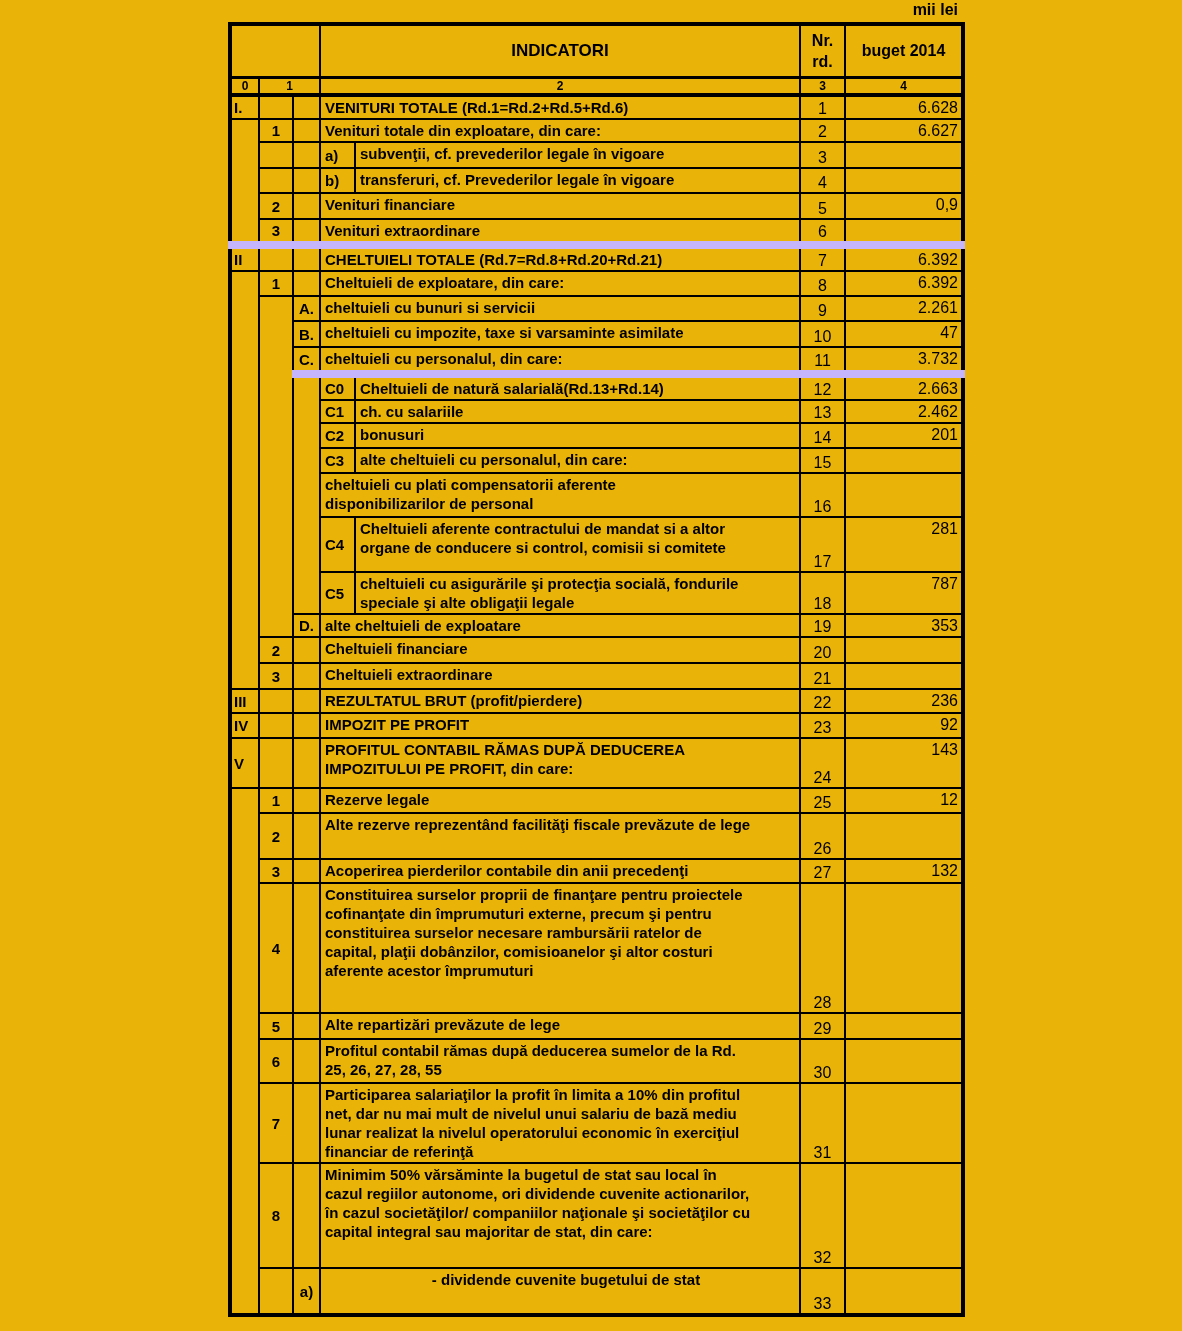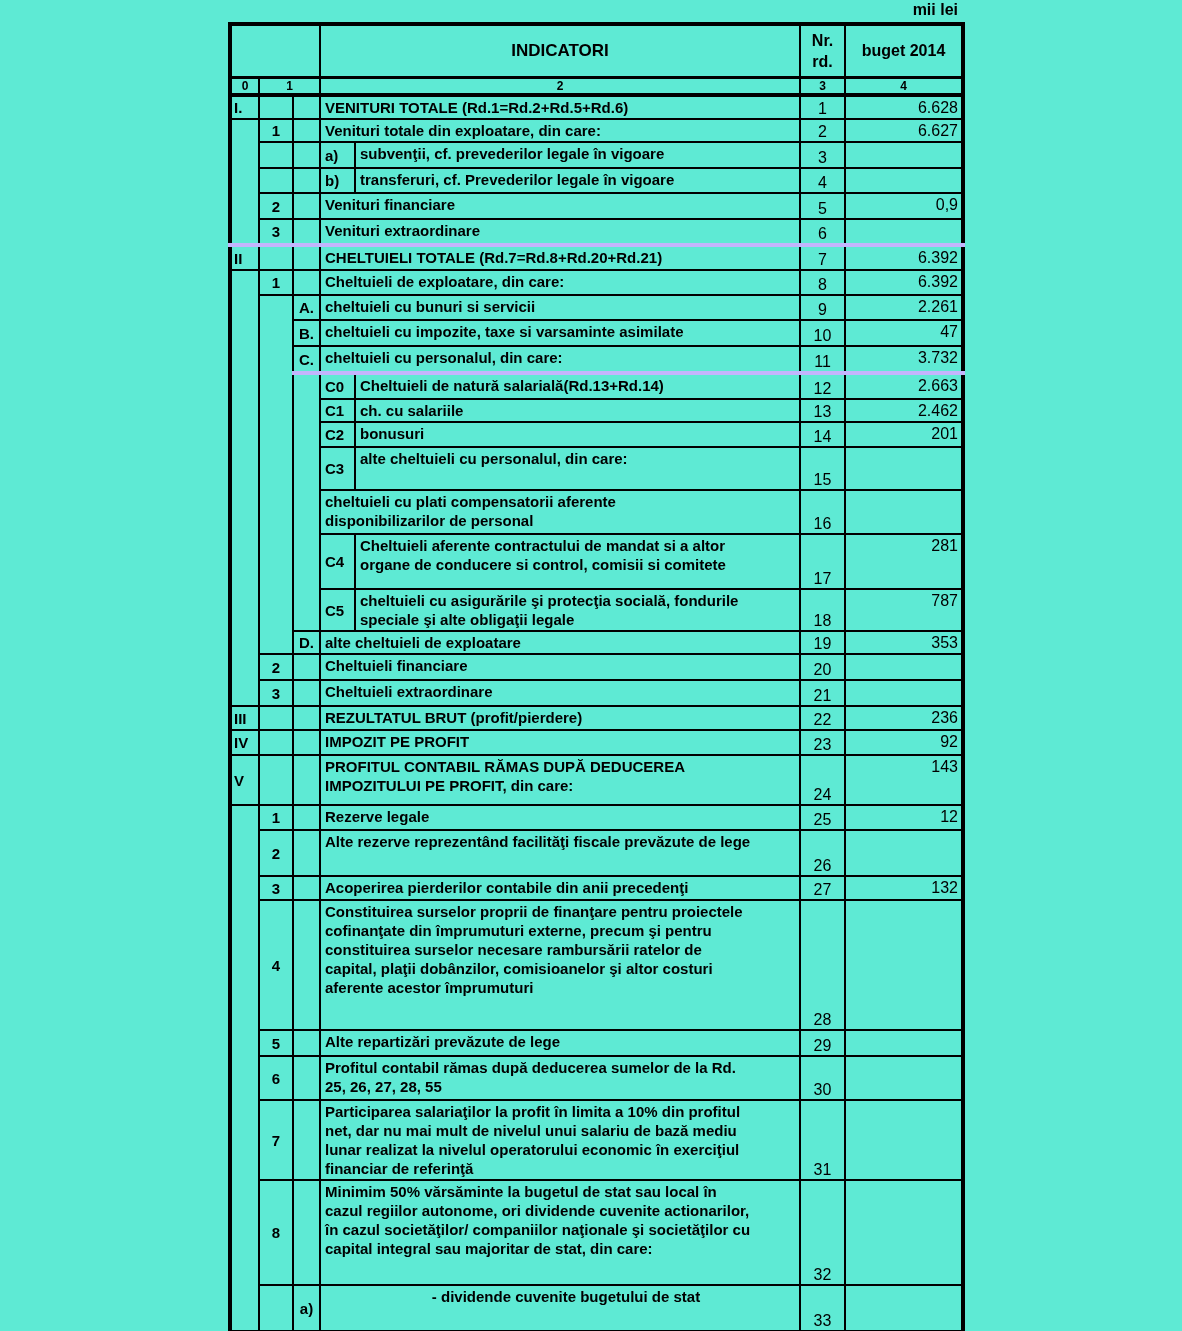--- a/index.html
+++ b/index.html
@@ -1,16 +1,16 @@
 <!DOCTYPE html>
 <html><head>
 <meta charset="utf-8">
 <style>
   html,body{margin:0;padding:0;background:#fff;}
-  .page{position:relative;width:1182px;height:1331px;background:#5eead4;
+  .page{position:relative;width:1182px;height:1331px;background:#eab308;
         font-family:"Liberation Sans","DejaVu Sans",sans-serif;color:#000;overflow:hidden;}
   .unit-note{position:absolute;top:1px;left:758px;width:200px;text-align:right;
              font-size:16px;font-weight:bold;}
   table.budget{position:absolute;left:228px;top:22px;width:733px;
                border-collapse:collapse;table-layout:fixed;border:4px solid #000;padding-left:39px;}
   td{border:2px solid #000;padding:0;margin:0;font-size:15px;font-weight:bold;
      line-height:19px;vertical-align:middle;overflow:hidden;}
   
   .hdr td{text-align:center;vertical-align:middle;}
   .th-ind{font-size:17px;}
@@ -22,21 +22,21 @@
   .roman{text-align:left;padding-left:2px;}
   .lblnum{text-align:center;}
   .letter{text-align:center;}
   .sub{text-align:left;padding-left:4px;}
   .txt{text-align:left;vertical-align:top;padding:1px 2px 1px 4px;white-space:pre-line;}
   .txt-indent{padding-left:14px;text-align:center;}
   .nr{text-align:center;vertical-align:bottom;font-weight:normal;font-size:16px;
       line-height:17px;padding-bottom:1px;}
   .val{text-align:right;vertical-align:top;font-weight:normal;font-size:16px;
        line-height:17px;padding:2px 3px 0 0;}
-  tr.thick > td{border-top:4px solid #c4b5fd;}
+  tr.thick > td{border-top:8px solid #c4b5fd;}
 </style>
 </head>
 <body>
 
 <div class="page">
   <div class="unit-note">mii lei</div>
 
   <table class="budget">
     <colgroup>
       <col style="width:29px">
@@ -171,21 +171,21 @@
       <td class="val">2.462</td>
     </tr>
 
     <tr style="height:25px">
       <td class="sub">C2</td>
       <td class="txt">bonusuri</td>
       <td class="nr">14</td>
       <td class="val">201</td>
     </tr>
 
-    <tr style="height:43px">
+    <tr style="height:25px">
       <td class="sub">C3</td>
       <td class="txt">alte cheltuieli  cu personalul, din care:</td>
       <td class="nr">15</td>
       <td class="val"></td>
     </tr>
 
     <tr style="height:44px">
       <td colspan="2" class="txt">cheltuieli cu plati compensatorii aferente
 disponibilizarilor de personal</td>
       <td class="nr">16</td>

